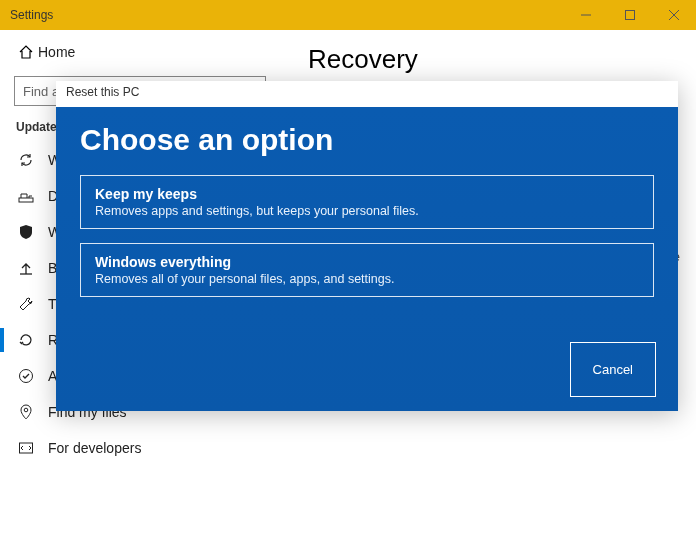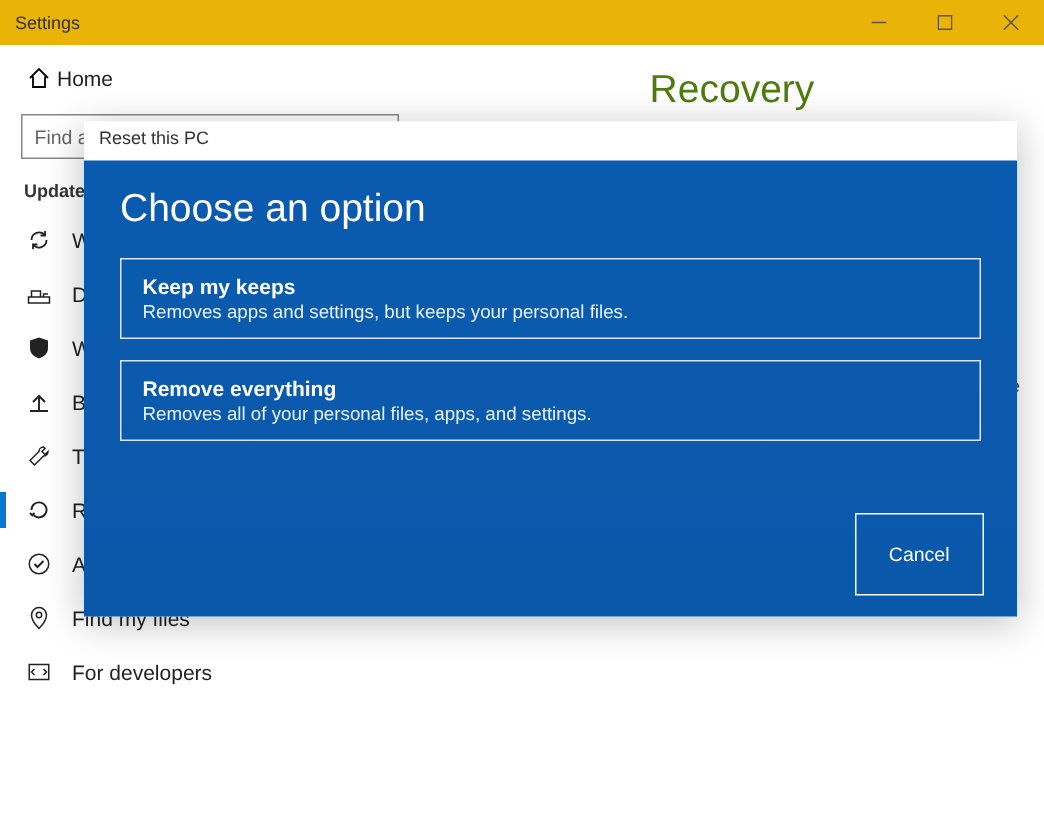--- a/index.html
+++ b/index.html
@@ -20,30 +20,30 @@
     .home-row { display:flex; align-items:center; gap:4px; padding:8px 6px; }
     .home-label { font-size: 14px; color: #222; }
 
     .search { margin: 8px 2px 14px 2px; border: 1px solid #888; height: 30px; display:flex; align-items:center; padding: 0 8px; color:#666; font-size:13px; }
 
     .section-header { font-size: 12px; font-weight: 600; color: #333; margin: 6px 0 8px 4px; }
 
     .side-item { display:flex; align-items:center; gap:14px; padding: 10px 6px; font-size: 14px; color:#222; position:relative; }
     .side-item.active::before { content:""; position:absolute; left:-12px; top:6px; bottom:6px; width:4px; background:#0078d4; }
 
-    .page-title { font-size: 26px; font-weight: 400; color: #4d7c0f; margin-bottom: 18px; text-align: center; }
+    .page-title { font-size: 26px; font-weight: 400; color: #000000; margin-bottom: 18px; }
     .link-text { color: #0066b4; font-size: 13px; margin-top: 260px; display:block; }
     .question-h { font-size: 18px; color:#222; margin-top: 26px; }
     .partial-text { position:absolute; right: 16px; top: 248px; font-size:12px; color:#444; line-height:1.5; text-align:left; }
 
     
     .modal { position: absolute; left: 56px; top: 81px; width: 622px; height: 330px; box-shadow: 0 4px 24px rgba(0,0,0,0.25); background:#fff; }
     .modal-header { height: 26px; padding: 4px 10px; font-size: 12px; color:#333; background:#fff; }
     .modal-body { background: #0a5bb0; background: linear-gradient(#0a5bb0,#0a58aa); color: #fff; height: calc(100% - 26px); padding: 16px 24px 14px 24px; position:relative; }
-    .modal-title { font-size: 26px; font-weight: 400; margin-bottom: 18px; }
+    .modal-title { font-size: 30px; font-weight: 700; margin-bottom: 18px; }
     .option { border: 1px solid rgba(255,255,255,0.85); padding: 10px 14px; margin-bottom: 14px; }
     .option-title { font-size: 14px; font-weight: 600; margin-bottom: 2px; }
     .option-desc { font-size: 12.5px; font-weight: 300; color: #e8f1fb; }
     .cancel-btn { position:absolute; right: 22px; bottom: 14px; border: 1.5px solid #fff; color:#fff; padding: 19px 22px; font-size: 13px; background:transparent; }
 
     .ico { display:inline-flex; width:16px; height:16px; }
   </style>
 </head>
 <body>
 
@@ -183,19 +183,19 @@
   <div class="modal-header">Reset this PC</div>
   <div class="modal-body">
     <div class="modal-title">Choose an option</div>
 
     <div class="option">
       <div class="option-title">Keep my keeps</div>
       <div class="option-desc">Removes apps and settings, but keeps your personal files.</div>
     </div>
 
     <div class="option">
-      <div class="option-title">Remove everything</div>
+      <div class="option-title">Windows everything</div>
       <div class="option-desc">Removes all of your personal files, apps, and settings.</div>
     </div>
 
     <button class="cancel-btn">Cancel</button>
   </div>
 </div>
 
 </body></html>

